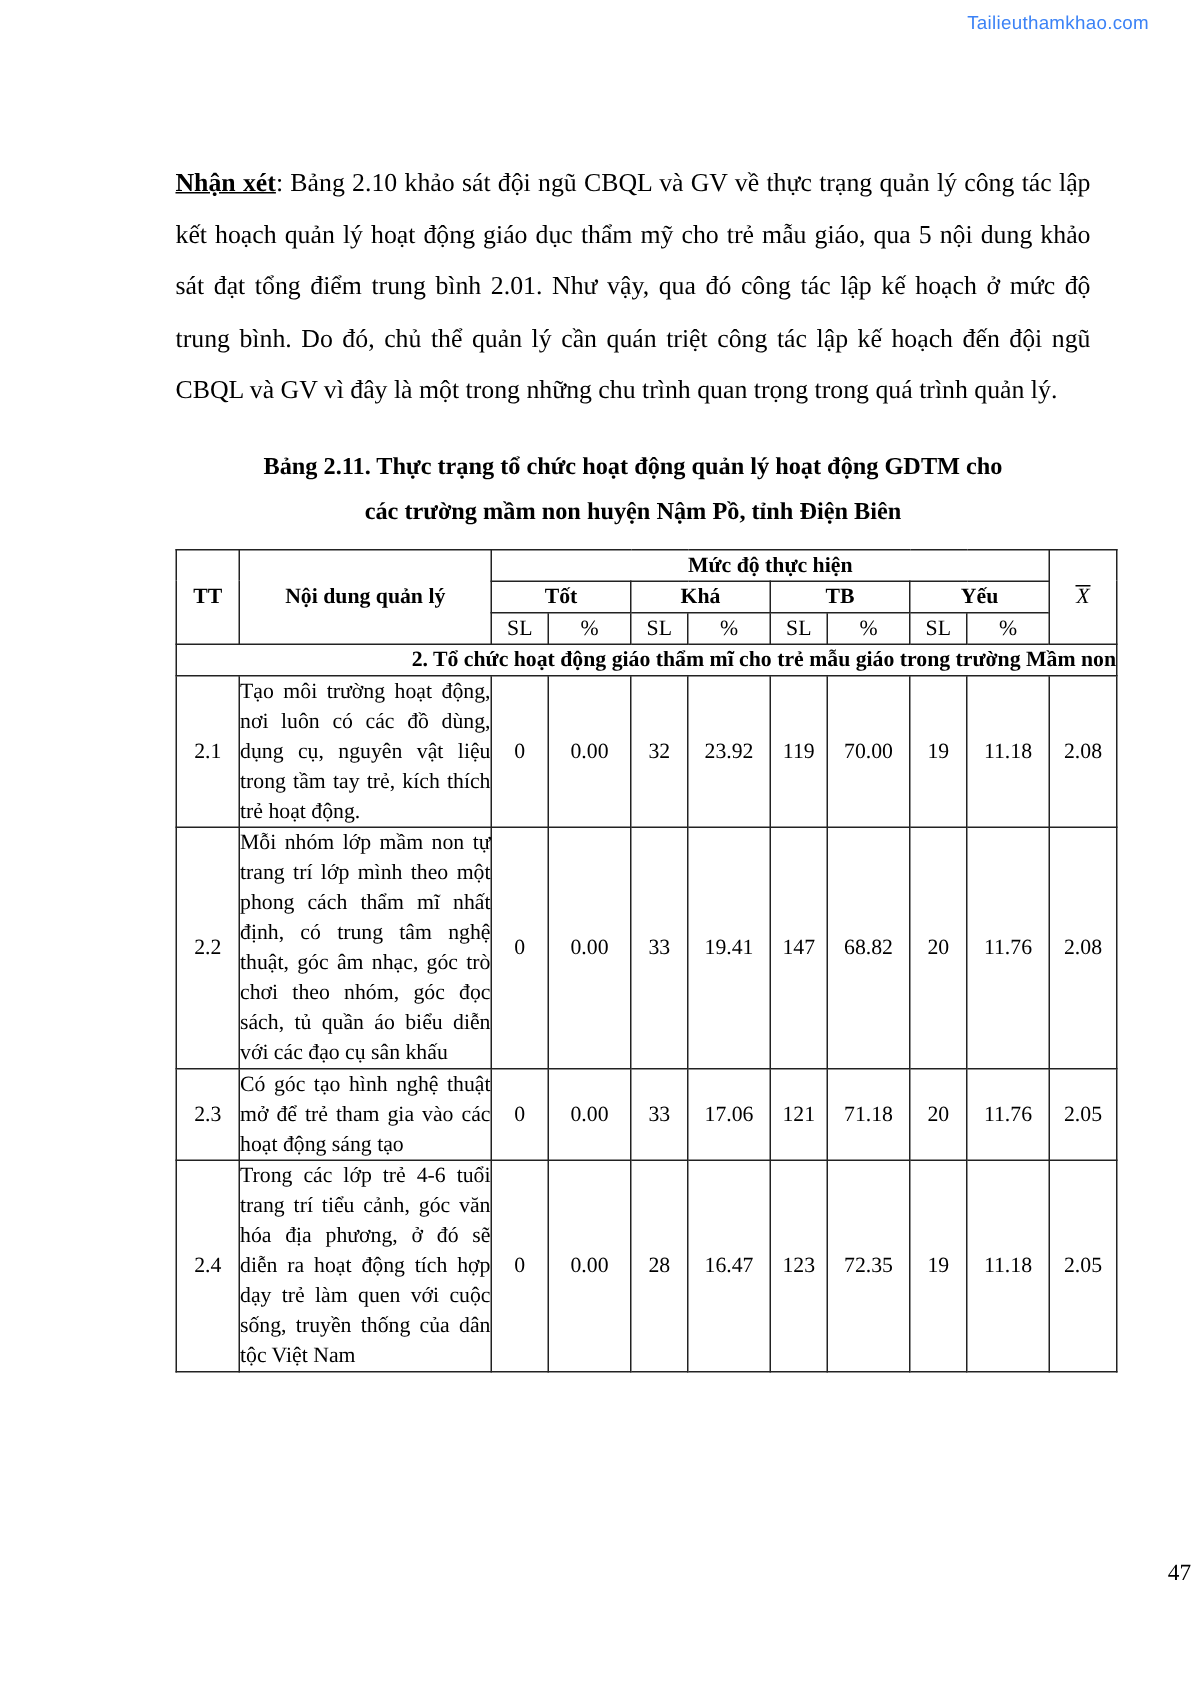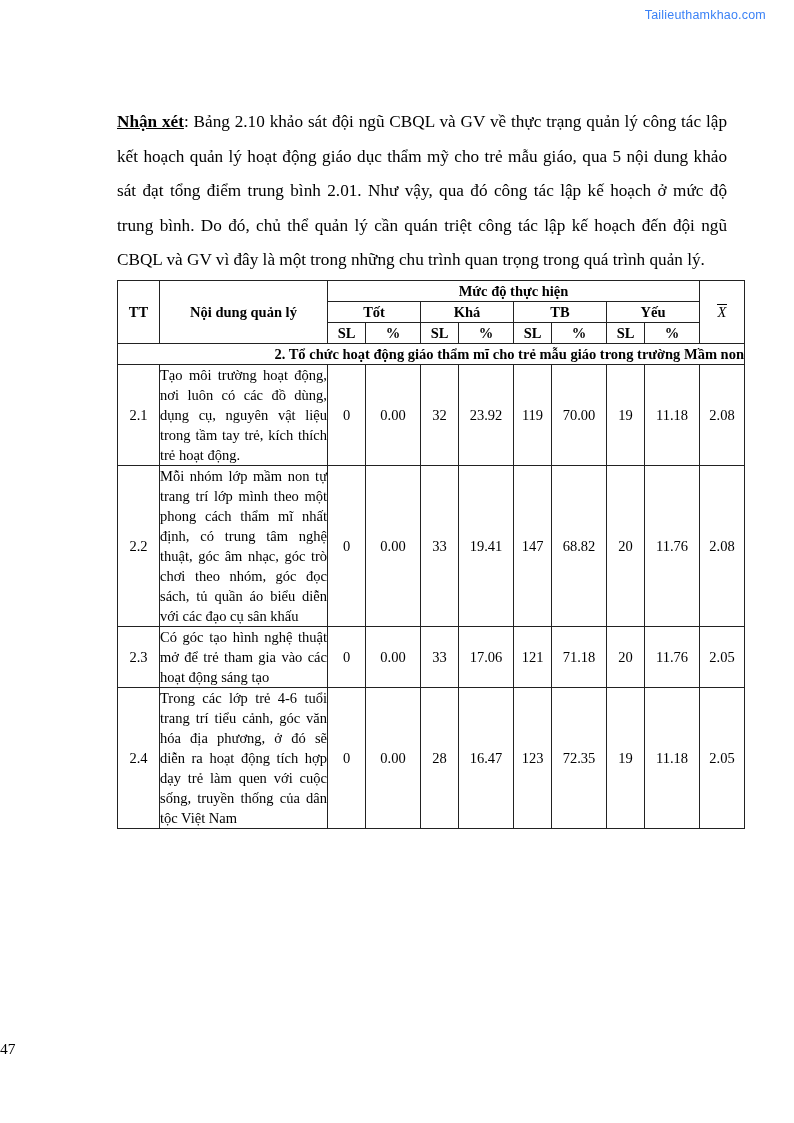--- a/index.html
+++ b/index.html
@@ -71,21 +71,21 @@
     padding: 0;
     font-size: 14.5px;
     vertical-align: middle;
     line-height: 20px;
   }
   th.hcell {
     font-weight: bold;
     font-size: 15px;
   }
   th.sub {
-    font-weight: bold;
+    font-weight: normal;
     text-align: center;
     font-size: 13.5px;
   }
   th.mean {
     font-weight: normal;
     text-align: center;
     font-size: 16px;
   }
   .xbar {
     display: inline-block;
@@ -125,35 +125,39 @@
   .c-desc   { width: 168px; }
   .c-sl     { width: 38px; }
   .c-pct    { width: 55px; }
   .c-mean   { width: 45px; }
 
   .pagenum {
     position: absolute;
     left: 0;
     right: 0;
     top: 1040px;
-    text-align: left;
+    text-align: right;
     font-size: 15.5px;
   }
 </style>
 </head>
 <body>
 
 <div class="page">
 
   <div class="watermark">Tailieuthamkhao.com</div>
 
   <div class="content">
 
     <p class="para"><span class="lead">Nhận xét</span><span>:</span><span> Bảng 2.10 khảo sát đội ngũ CBQL và GV về thực trạng quản lý công tác lập kết hoạch quản lý hoạt động giáo dục thẩm mỹ cho trẻ mẫu giáo, qua 5 nội dung khảo sát đạt tổng điểm trung bình 2.01. Như vậy, qua đó công tác lập kế hoạch ở mức độ trung bình. Do đó, chủ thể quản lý cần quán triệt công tác lập kế hoạch đến đội ngũ CBQL và GV vì đây là một trong những chu trình quan trọng trong quá trình quản lý.</span></p>
 
+    <div class="tbl-title">
+      <span class="l1">Bảng 2.11. Thực trạng tổ chức hoạt động quản lý hoạt động GDTM cho</span>
+      <span class="l2">các trường mầm non huyện Nậm Pồ, tỉnh Điện Biên</span>
+    </div>
 
     <table class="data">
       <colgroup>
         <col class="c-tt">
           <col class="c-desc">
         <col class="c-sl">
           <col class="c-pct">
         <col class="c-sl">
           <col class="c-pct">
         <col class="c-sl">

